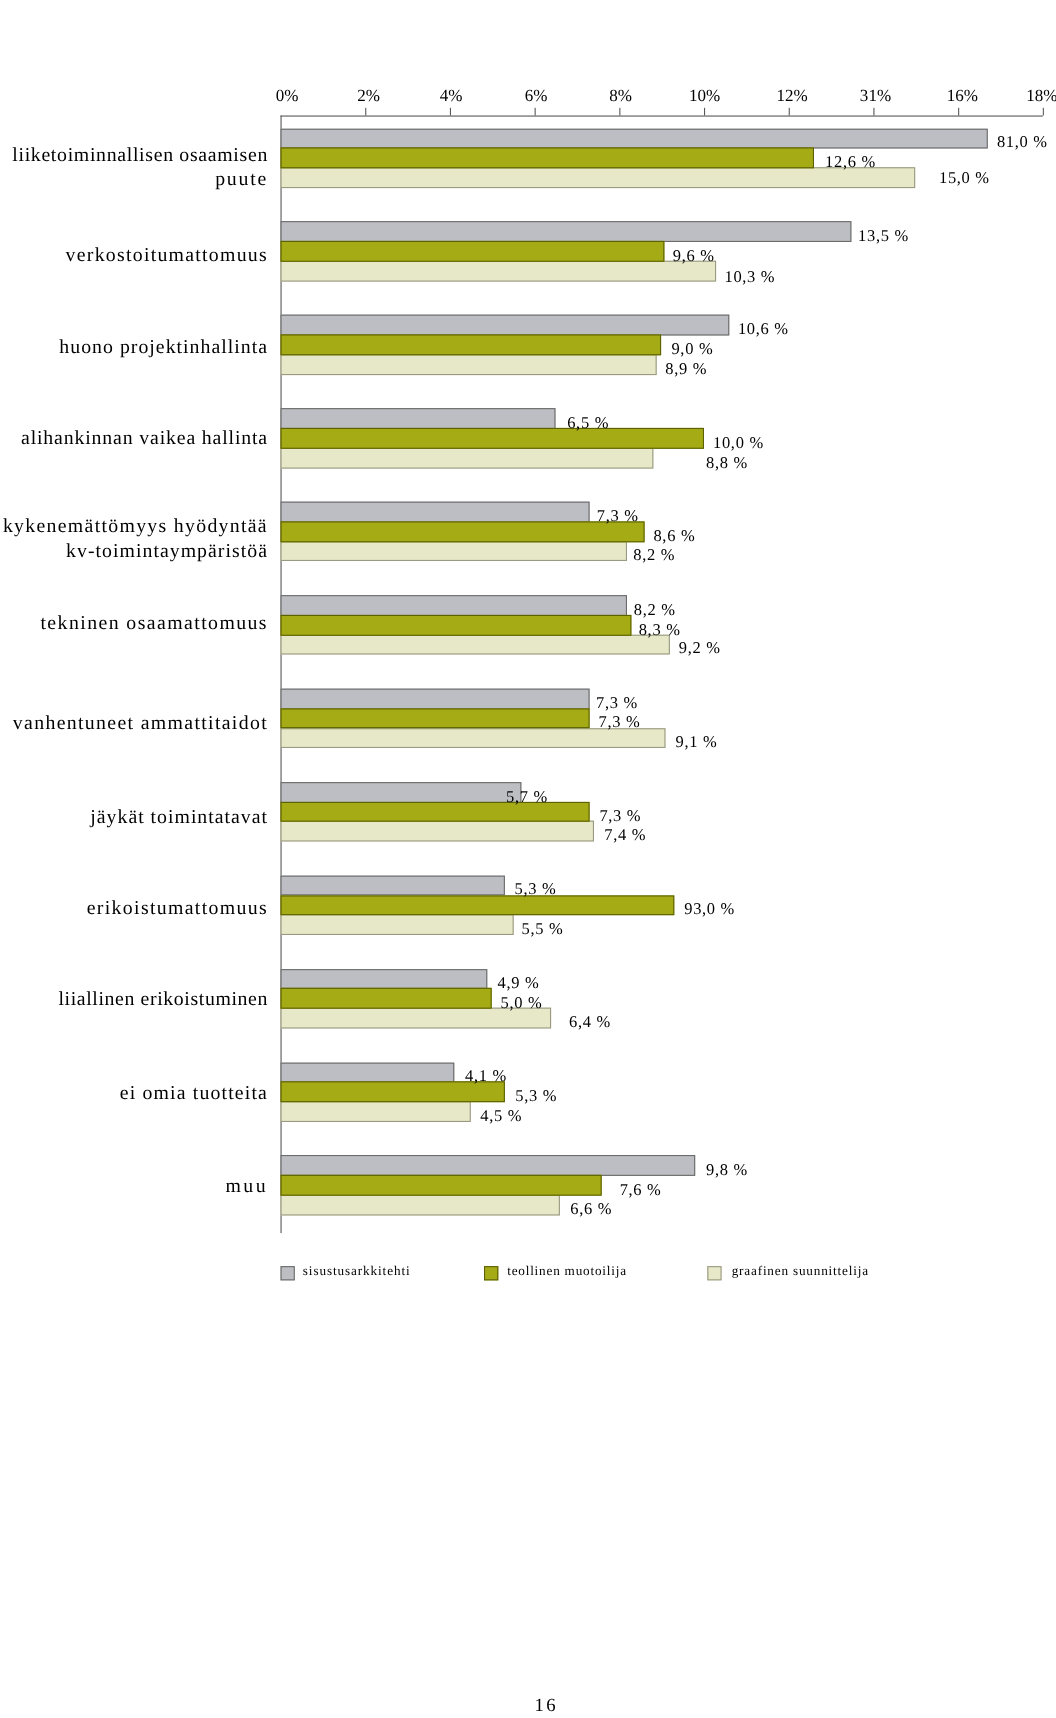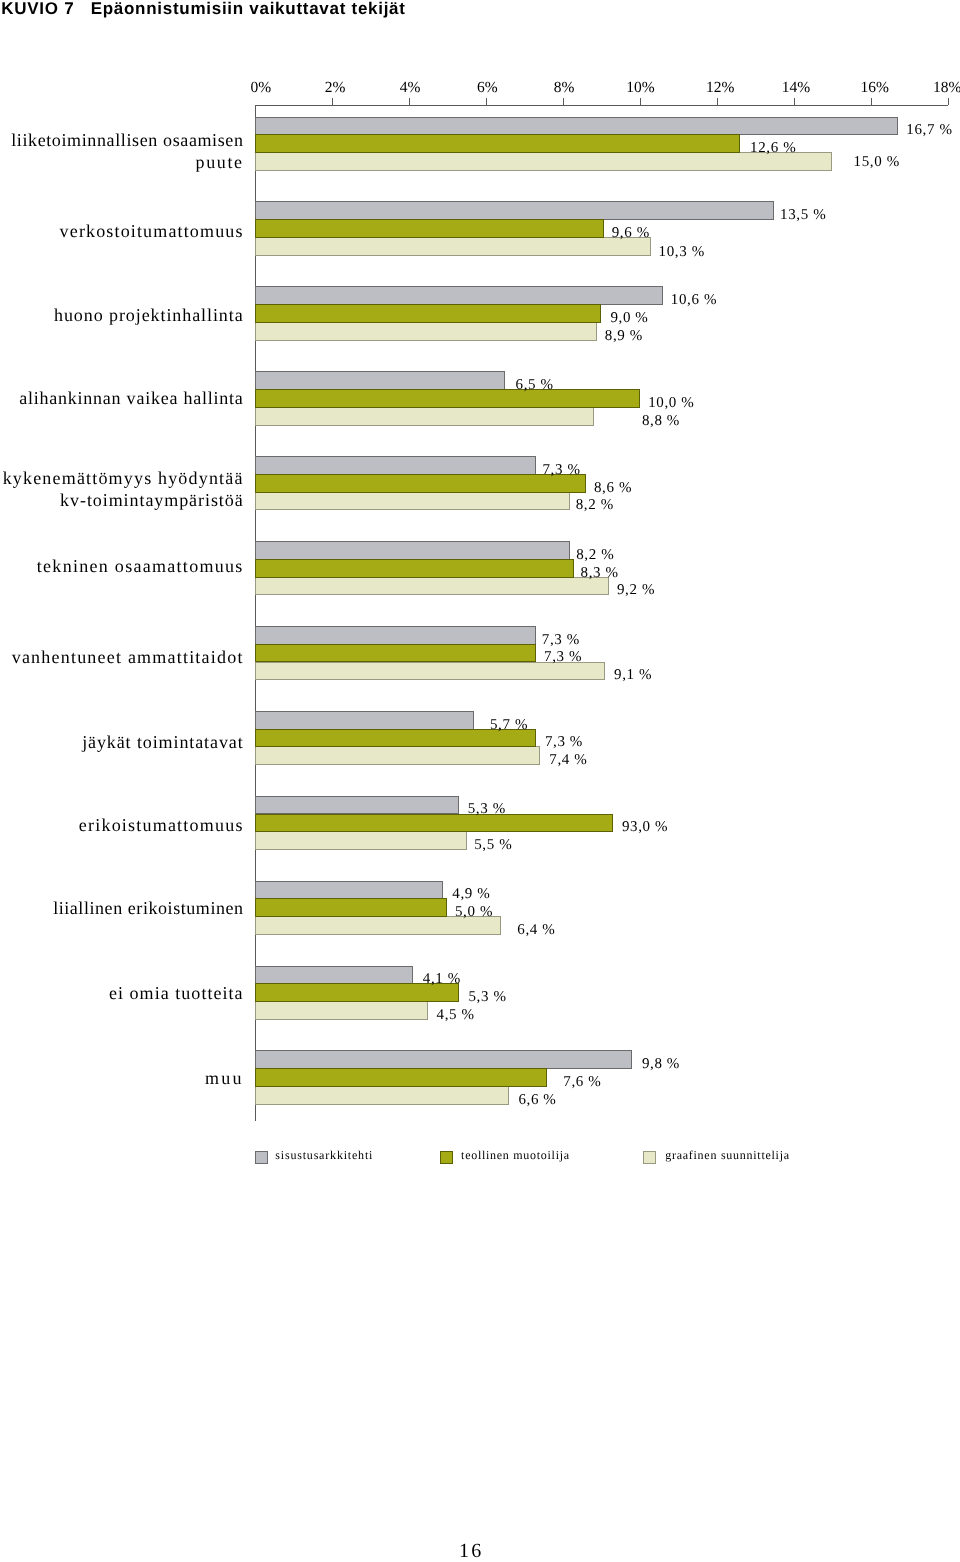--- a/index.html
+++ b/index.html
@@ -3,22 +3,22 @@
 <meta charset="utf-8">
 <style>
   html,body{margin:0;padding:0;}
   body{width:960px;height:1562px;background:#ffffff;font-family:"Liberation Serif",serif;color:#000;overflow:hidden;
        -webkit-font-smoothing:antialiased;text-rendering:geometricPrecision;}
   #page{position:relative;width:960px;height:1562px;}
 
   .fig-title{position:absolute;left:1.3px;top:-1px;font-family:"Liberation Sans",sans-serif;
              font-weight:bold;font-size:17px;white-space:pre;letter-spacing:0.72px;}
 
-  .page-num{position:absolute;left:459px;top:1540px;
-            font-size:20px;letter-spacing:2.2px;font-family:Liberation Serif, serif;}
+  .page-num{position:absolute;left:486px;top:1540px;
+            font-size:17px;letter-spacing:2.2px;font-family:Liberation Serif, serif;}
 
   #chart{position:absolute;left:0;top:0;width:960px;height:1200px;}
 
   .axis-line{position:absolute;background:#595959;}
   .tick{position:absolute;width:1px;background:#595959;}
   .tick-label{position:absolute;font-size:15.5px;white-space:nowrap;}
 
   .bar{position:absolute;box-sizing:border-box;border:1px solid #6b6b6b;}
   .bar.s0{background:#bdbec3;}
   .bar.s1{background:#a5ab14;border-color:#5d6105;}
@@ -30,47 +30,46 @@
 
   .legend-item{position:absolute;font-size:12px;white-space:nowrap;}
   .legend-swatch{position:absolute;width:10px;height:10px;box-sizing:border-box;border:1px solid #6b6b6b;}
   .legend-swatch.sw1{border-color:#5d6105;}
   .legend-swatch.sw2{border-color:#9a9a83;}
 </style>
 </head>
 <body>
 
 <div id="page">
-  <div class="fig-title">KUVIO 7   Epäonnistumisiin vaikuttavat tekijät</div>
   <div id="chart">
       <div class="axis-line" style="left:254.8px;top:104.9px;width:693px;height:1px;"></div>
       <div class="axis-line" style="left:254.8px;top:104.9px;width:1px;height:1015.6999999999999px;"></div>
       <div class="tick-label" style="left:250.6px;top:78.80000000000001px;">0%</div>
       <div class="tick" style="left:331.8px;top:97.7px;height:7.2px;"></div>
       <div class="tick-label" style="left:324.7px;top:78.80000000000001px;">2%</div>
       <div class="tick" style="left:408.8px;top:97.7px;height:7.2px;"></div>
       <div class="tick-label" style="left:399.8px;top:78.80000000000001px;">4%</div>
       <div class="tick" style="left:485.8px;top:97.7px;height:7.2px;"></div>
       <div class="tick-label" style="left:477px;top:78.80000000000001px;">6%</div>
       <div class="tick" style="left:562.8px;top:97.7px;height:7.2px;"></div>
       <div class="tick-label" style="left:553.8px;top:78.80000000000001px;">8%</div>
       <div class="tick" style="left:639.8px;top:97.7px;height:7.2px;"></div>
       <div class="tick-label" style="left:626.3px;top:78.80000000000001px;">10%</div>
       <div class="tick" style="left:716.8px;top:97.7px;height:7.2px;"></div>
       <div class="tick-label" style="left:705.9px;top:78.80000000000001px;">12%</div>
       <div class="tick" style="left:793.8px;top:97.7px;height:7.2px;"></div>
-      <div class="tick-label" style="left:781.7px;top:78.80000000000001px;">14%</div>
+      <div class="tick-label" style="left:781.7px;top:78.80000000000001px;">31%</div>
       <div class="tick" style="left:870.8px;top:97.7px;height:7.2px;"></div>
       <div class="tick-label" style="left:860.6px;top:78.80000000000001px;">16%</div>
       <div class="tick" style="left:947.8px;top:97.7px;height:7.2px;"></div>
       <div class="tick-label" style="left:932.9px;top:78.80000000000001px;">18%</div>
       <div class="bar s0" style="left:254.8px;top:116.5px;width:643px;height:18.8px;"></div>
       <div class="bar s2" style="left:254.8px;top:152.1px;width:577.5px;height:18.8px;"></div>
       <div class="bar s1" style="left:254.8px;top:134.3px;width:485.09999999999997px;height:18.8px;"></div>
-      <div class="val-label" style="left:906.3px;top:122.2px;">16,7 %</div>
+      <div class="val-label" style="left:906.3px;top:122.2px;">81,0 %</div>
       <div class="val-label" style="left:750.1px;top:140.00000000000003px;">12,6 %</div>
       <div class="val-label" style="left:853.6px;top:154.4px;">15,0 %</div>
       <div class="cat-label" style="left:-16.400000000000006px;top:130.8px;letter-spacing:0.62px;padding-right:-0.62px;">liiketoiminnallisen osaamisen</div>
       <div class="cat-label" style="left:-16.400000000000006px;top:152.60000000000002px;letter-spacing:1.6px;padding-right:-1.6px;">puute</div>
       <div class="bar s0" style="left:254.8px;top:201.4px;width:519.7px;height:18.8px;"></div>
       <div class="bar s2" style="left:254.8px;top:237px;width:396.59999999999997px;height:18.8px;"></div>
       <div class="bar s1" style="left:254.8px;top:219.20000000000002px;width:348.8px;height:18.8px;"></div>
       <div class="val-label" style="left:780.1px;top:207.10000000000002px;">13,5 %</div>
       <div class="val-label" style="left:611.7px;top:224.90000000000003px;">9,6 %</div>
       <div class="val-label" style="left:658.6px;top:244.10000000000002px;">10,3 %</div>
@@ -107,21 +106,21 @@
       <div class="bar s0" style="left:254.8px;top:625.9000000000001px;width:281.09999999999997px;height:18.8px;"></div>
       <div class="bar s2" style="left:254.8px;top:661.5000000000001px;width:350.3px;height:18.8px;"></div>
       <div class="bar s1" style="left:254.8px;top:643.7px;width:281.09999999999997px;height:18.8px;"></div>
       <div class="val-label" style="left:541.8px;top:631.6px;">7,3 %</div>
       <div class="val-label" style="left:544.1px;top:649.4px;">7,3 %</div>
       <div class="val-label" style="left:614.1px;top:667.2px;">9,1 %</div>
       <div class="cat-label" style="left:-16.400000000000006px;top:648.0999999999999px;letter-spacing:1.21px;padding-right:-1.21px;">vanhentuneet ammattitaidot</div>
       <div class="bar s0" style="left:254.8px;top:710.8000000000001px;width:219.39999999999998px;height:18.8px;"></div>
       <div class="bar s2" style="left:254.8px;top:746.4000000000001px;width:284.90000000000003px;height:18.8px;"></div>
       <div class="bar s1" style="left:254.8px;top:728.6px;width:281.09999999999997px;height:18.8px;"></div>
-      <div class="val-label" style="left:490px;top:716.5px;">5,7 %</div>
+      <div class="val-label" style="left:460px;top:716.5px;">5,7 %</div>
       <div class="val-label" style="left:544.9px;top:734.3px;">7,3 %</div>
       <div class="val-label" style="left:549.3px;top:752.1px;">7,4 %</div>
       <div class="cat-label" style="left:-16.400000000000006px;top:732.6999999999999px;letter-spacing:0.9px;padding-right:-0.9px;">jäykät toimintatavat</div>
       <div class="bar s0" style="left:254.8px;top:795.7px;width:204.09999999999997px;height:18.8px;"></div>
       <div class="bar s2" style="left:254.8px;top:831.3000000000001px;width:211.8px;height:18.8px;"></div>
       <div class="bar s1" style="left:254.8px;top:813.5px;width:358.09999999999997px;height:18.8px;"></div>
       <div class="val-label" style="left:467.7px;top:801.4px;">5,3 %</div>
       <div class="val-label" style="left:622px;top:819.1999999999999px;">93,0 %</div>
       <div class="val-label" style="left:474.2px;top:837px;">5,5 %</div>
       <div class="cat-label" style="left:-16.400000000000006px;top:815.5999999999999px;letter-spacing:1.21px;padding-right:-1.21px;">erikoistumattomuus</div>

